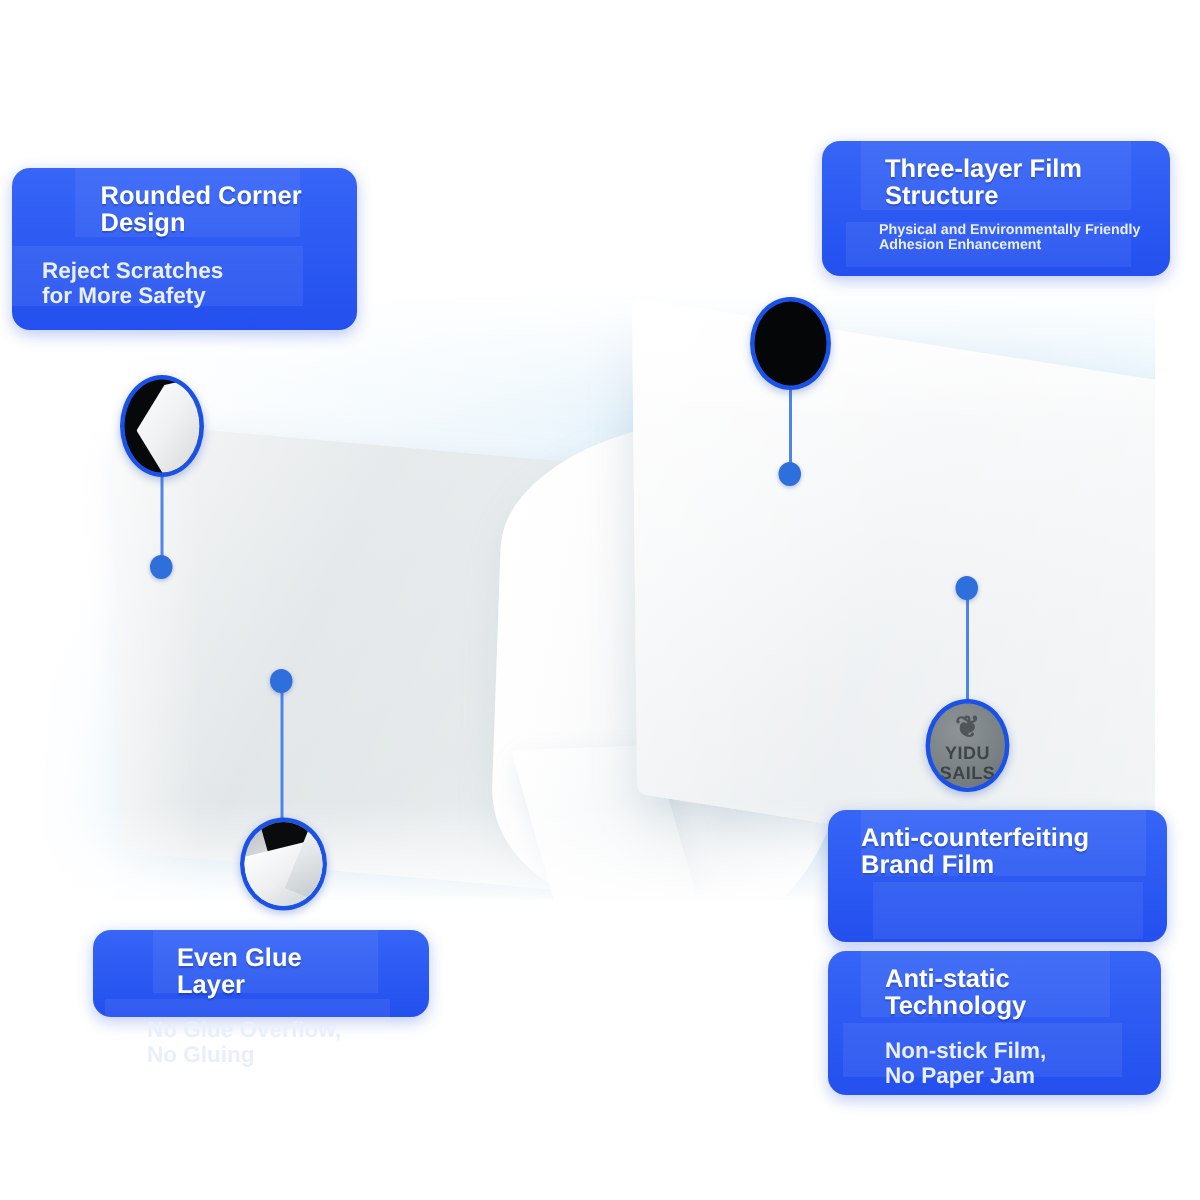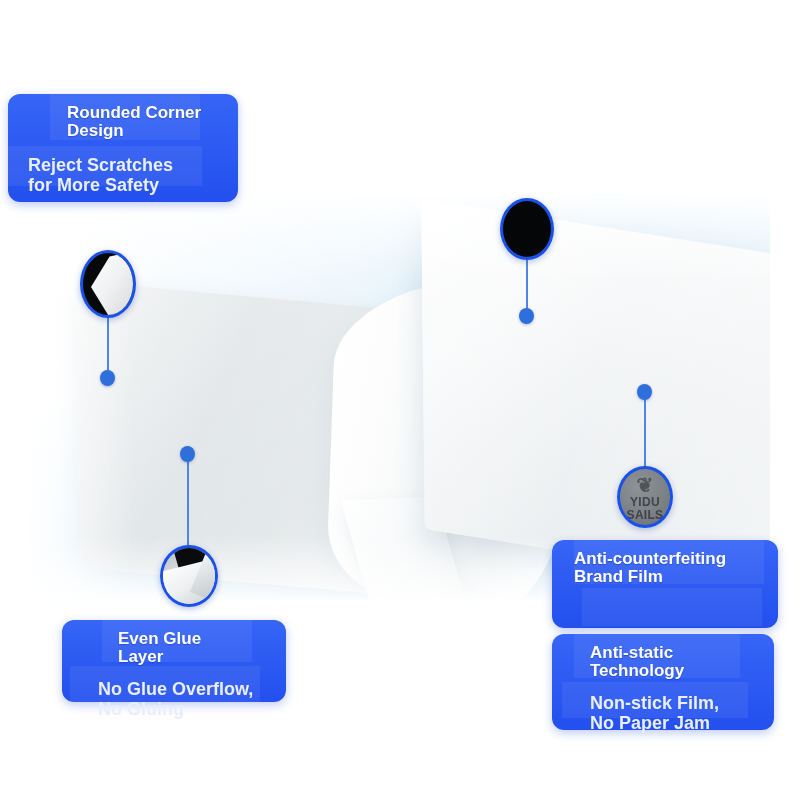--- a/index.html
+++ b/index.html
@@ -120,42 +120,42 @@
   }
   .callout .c-title {
     font-size: 17px;
     font-weight: bold;
     line-height: 1.08;
     color: #ffffff;
     text-shadow: 0 1px 1px rgba(10,40,140,0.45);
     white-space: pre-line;
   }
   .callout .c-sub {
-    font-size: 18px;
+    font-size: 15px;
     font-weight: bold;
     line-height: 1.12;
     color: #e8eefc;
     white-space: pre-line;
   }
   .callout .band {
     position: absolute;
     background: rgba(255,255,255,0.065);
     pointer-events: none;
   }
 
   
-  #callout-rounded-corner { left: 8px;   top: 94px;  width: 230px; height: 108px; }
+  #callout-rounded-corner { left: 8px;   top: 112px;  width: 230px; height: 108px; }
   #callout-rounded-corner .c-title { margin-left: 45px; }
   #callout-rounded-corner .c-sub   { margin-top: 14px; margin-left: 6px; }
 
   #callout-three-layer { left: 548px; top: 94px;  width: 232px; height: 90px; }
   #callout-three-layer .c-title { margin-left: 28px; }
   #callout-three-layer .c-sub   { margin-top: 8px; margin-left: 24px; font-size: 9.5px; }
 
-  #callout-even-glue { left: 62px;  top: 620px; width: 224px; height: 82px; }
+  #callout-even-glue { left: 62px;  top: 620px; width: 224px; height: 58px; }
   #callout-even-glue .c-title { margin-left: 42px; }
   #callout-even-glue .c-sub   { margin-top: 12px; margin-left: 22px; }
 
   #callout-anti-counterfeiting { left: 552px; top: 540px; width: 226px; height: 88px; }
   #callout-anti-counterfeiting .c-title { margin-left: 8px; }
   #callout-anti-counterfeiting .c-sub   { margin-top: 10px; margin-left: 38px; }
 
   #callout-anti-static { left: 552px; top: 634px; width: 222px; height: 96px; }
   #callout-anti-static .c-title { margin-left: 24px; }
   #callout-anti-static .c-sub   { margin-top: 12px; margin-left: 24px; }
@@ -324,20 +324,28 @@
 
   <div class="callout" id="callout-rounded-corner">
     <div class="band" style="left:42px; top:0; width:150px; height:46px;"></div>
     <div class="band" style="left:0; top:52px; width:194px; height:40px;"></div>
     <div class="c-title">Rounded Corner
 Design</div>
     <div class="c-sub">Reject Scratches
 for More Safety</div>
   </div>
 
+  <div class="callout" id="callout-three-layer">
+    <div class="band" style="left:26px; top:0; width:180px; height:46px;"></div>
+    <div class="band" style="left:16px; top:54px; width:190px; height:30px;"></div>
+    <div class="c-title">Three-layer Film
+Structure</div>
+    <div class="c-sub">Physical and Environmentally Friendly
+Adhesion Enhancement</div>
+  </div>
 
   <div class="callout" id="callout-even-glue">
     <div class="band" style="left:40px; top:0; width:150px; height:42px;"></div>
     <div class="band" style="left:8px; top:46px; width:190px; height:36px;"></div>
     <div class="c-title">Even Glue
 Layer</div>
     <div class="c-sub">No Glue Overflow,
 No Gluing</div>
   </div>
 

